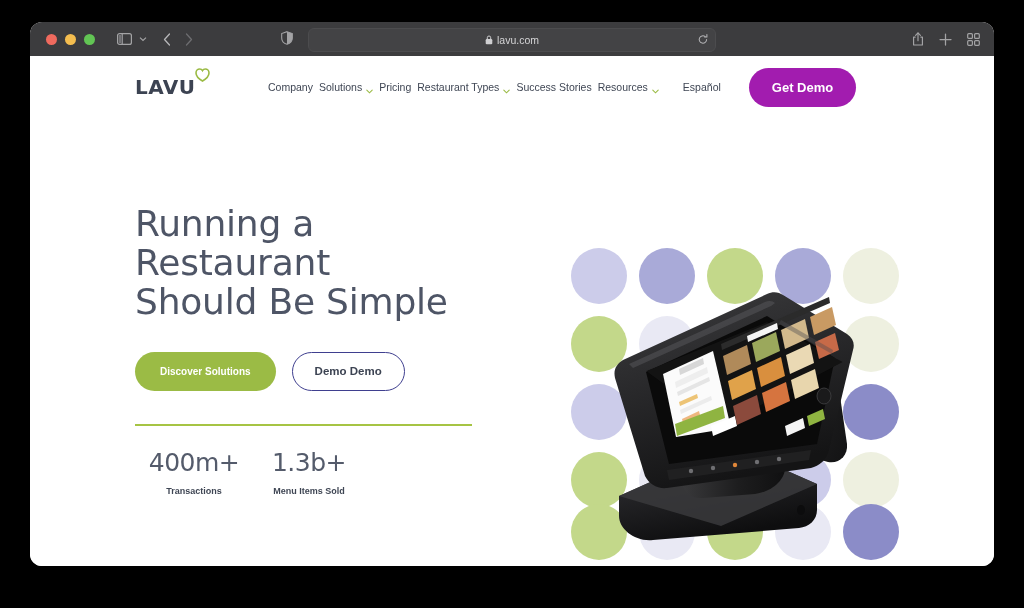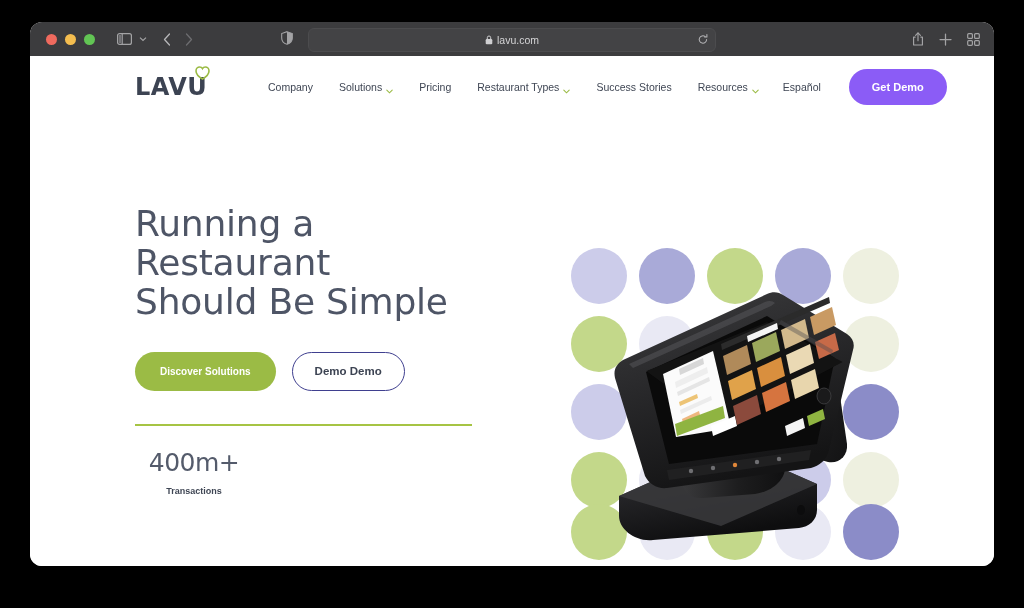--- a/index.html
+++ b/index.html
@@ -140,37 +140,37 @@
 
   .logo {
     position: relative;
     display: flex;
     align-items: flex-start;
     width: 66px;
   }
   .logo-word {
     font-family: "DejaVu Sans", sans-serif;
     font-weight: bold;
-    font-size: 24px;
+    font-size: 20px;
     letter-spacing: 0.5px;
     color: #3c4352;
     line-height: 1;
   }
   .logo-heart {
     position: absolute;
     right: -9px;
     top: -9px;
     width: 15px;
     height: 14px;
   }
 
   .nav {
     display: flex;
     align-items: center;
-    gap: 26px;
+    gap: 6px;
     margin-left: 67px;
     justify-content: flex-end;
   }
   .nav-item {
     display: flex;
     align-items: center;
     gap: 4px;
     font-size: 10.5px;
     color: #3f4654;
     white-space: nowrap;
@@ -185,23 +185,23 @@
   .lang {
     margin-left: 24px;
     font-size: 10.5px;
     color: #3f4654;
     cursor: pointer;
     white-space: nowrap;
   }
 
   .btn-demo {
     margin-left: 28px;
-    background: #8b5cf6;
+    background: #a21caf;
     color: #ffffff;
-    font-size: 11px;
+    font-size: 13px;
     font-weight: bold;
     border: none;
     border-radius: 22px;
     padding: 12px 23px;
     cursor: pointer;
     white-space: nowrap;
     font-family: "Liberation Sans", sans-serif;
   }
 
   
@@ -472,20 +472,24 @@
             <button class="btn-primary">Discover Solutions</button>
             <button class="btn-outline">Demo Demo</button>
           </div>
 
           <div class="divider"></div>
 
           <div class="stats">
             <div class="stat">
               <div class="stat-value">400m+</div>
               <div class="stat-label">Transactions</div>
+            </div>
+            <div class="stat">
+              <div class="stat-value">1.3b+</div>
+              <div class="stat-label">Menu Items Sold</div>
             </div>
           </div>
         </div>
       </div>
 
       <div class="hero-right">
 
         <div class="dot-grid">
 
           <span class="c" style="left:0px;  top:0px;  width:56px;height:56px;background:#ccccea;"></span>

